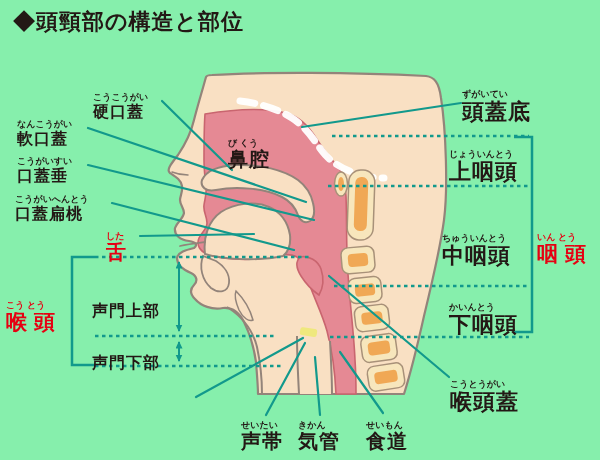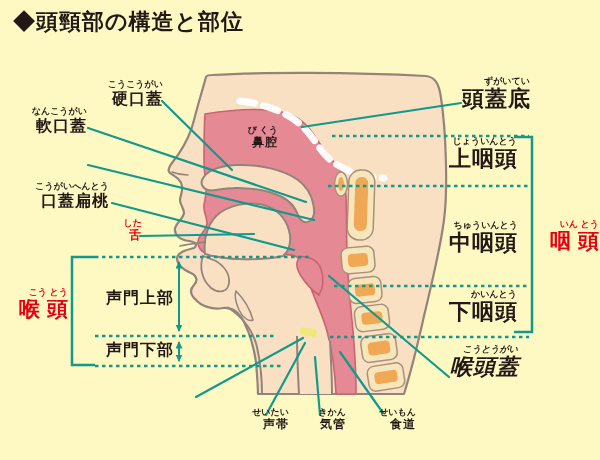--- a/index.html
+++ b/index.html
@@ -1,26 +1,26 @@
 <!DOCTYPE html>
 <html><head>
 <meta charset="utf-8">
 <style>
   html,body{margin:0;padding:0;background:#fff;}
-  .stage{position:relative;width:600px;height:460px;background:#fef9c3;overflow:hidden;
+  .stage{position:relative;width:600px;height:460px;background:#86efac;overflow:hidden;
          font-family:"Liberation Sans",sans-serif;}
   .stage svg{position:absolute;left:0;top:0;}
   .title{position:absolute;left:13px;top:7px;margin:0;font-size:22px;font-weight:700;
          color:#231815;letter-spacing:1px;white-space:nowrap;}
-  .lbl{position:absolute;text-align:right;color:#231815;font-weight:700;line-height:1.08;
-       white-space:nowrap;}
+  .lbl{position:absolute;text-align:left;color:#231815;font-weight:700;line-height:1.08;
+       white-space:nowrap;margin-top:13px;}
   .fg{display:block;font-size:9px;font-weight:700;}
   .tx{display:block;font-size:16px;letter-spacing:1px;}
   .t19 .tx{font-size:22px;}
-  .t20 .tx{font-size:12px;}
+  .t20 .tx{font-size:20px;}
   .t21 .tx{font-size:21px;}
   .red{color:#E60012;}
   .sp .tx{letter-spacing:7px;margin-right:-7px;}
 </style>
 </head>
 <body>
 
 <div class="stage">
 
   <svg width="600" height="460" viewBox="0 0 600 460">
@@ -139,20 +139,24 @@
   <h1 class="title">◆頭頸部の構造と部位</h1>
 
   <div class="lbl" style="left:93px;top:80px;width:70px;">
     <span class="fg">こうこうがい</span>
     <span class="tx">硬口蓋</span>
   </div>
   <div class="lbl" style="left:17px;top:107px;width:70px;">
     <span class="fg">なんこうがい</span>
     <span class="tx">軟口蓋</span>
   </div>
+  <div class="lbl" style="left:17px;top:144px;width:70px;">
+    <span class="fg">こうがいすい</span>
+    <span class="tx">口蓋垂</span>
+  </div>
   <div class="lbl" style="left:15px;top:182px;width:94px;">
     <span class="fg">こうがいへんとう</span>
     <span class="tx">口蓋扁桃</span>
   </div>
   <div class="lbl red t20" style="left:106px;top:219px;width:36px;">
     <span class="fg">した</span>
     <span class="tx">舌</span>
   </div>
 
   <div class="lbl red t21 sp" style="left:6px;top:288px;width:62px;">
@@ -192,21 +196,21 @@
     <span class="tx">中咽頭</span>
   </div>
   <div class="lbl t19" style="left:449px;top:290px;width:68px;">
     <span class="fg">かいんとう</span>
     <span class="tx">下咽頭</span>
   </div>
   <div class="lbl red t21 sp" style="left:537px;top:220px;width:62px;">
     <span class="fg">いん とう</span>
     <span class="tx">咽頭</span>
   </div>
-  <div class="lbl t19" style="left:450px;top:345px;width:68px;font-style:italic;">
+  <div class="lbl t19" style="left:450px;top:367px;width:68px;">
     <span class="fg">こうとうがい</span>
     <span class="tx">喉頭蓋</span>
   </div>
 
   <div class="lbl t20" style="left:228px;top:126px;width:50px;">
     <span class="fg">び くう</span>
     <span class="tx">鼻腔</span>
   </div>
 
 </div>

